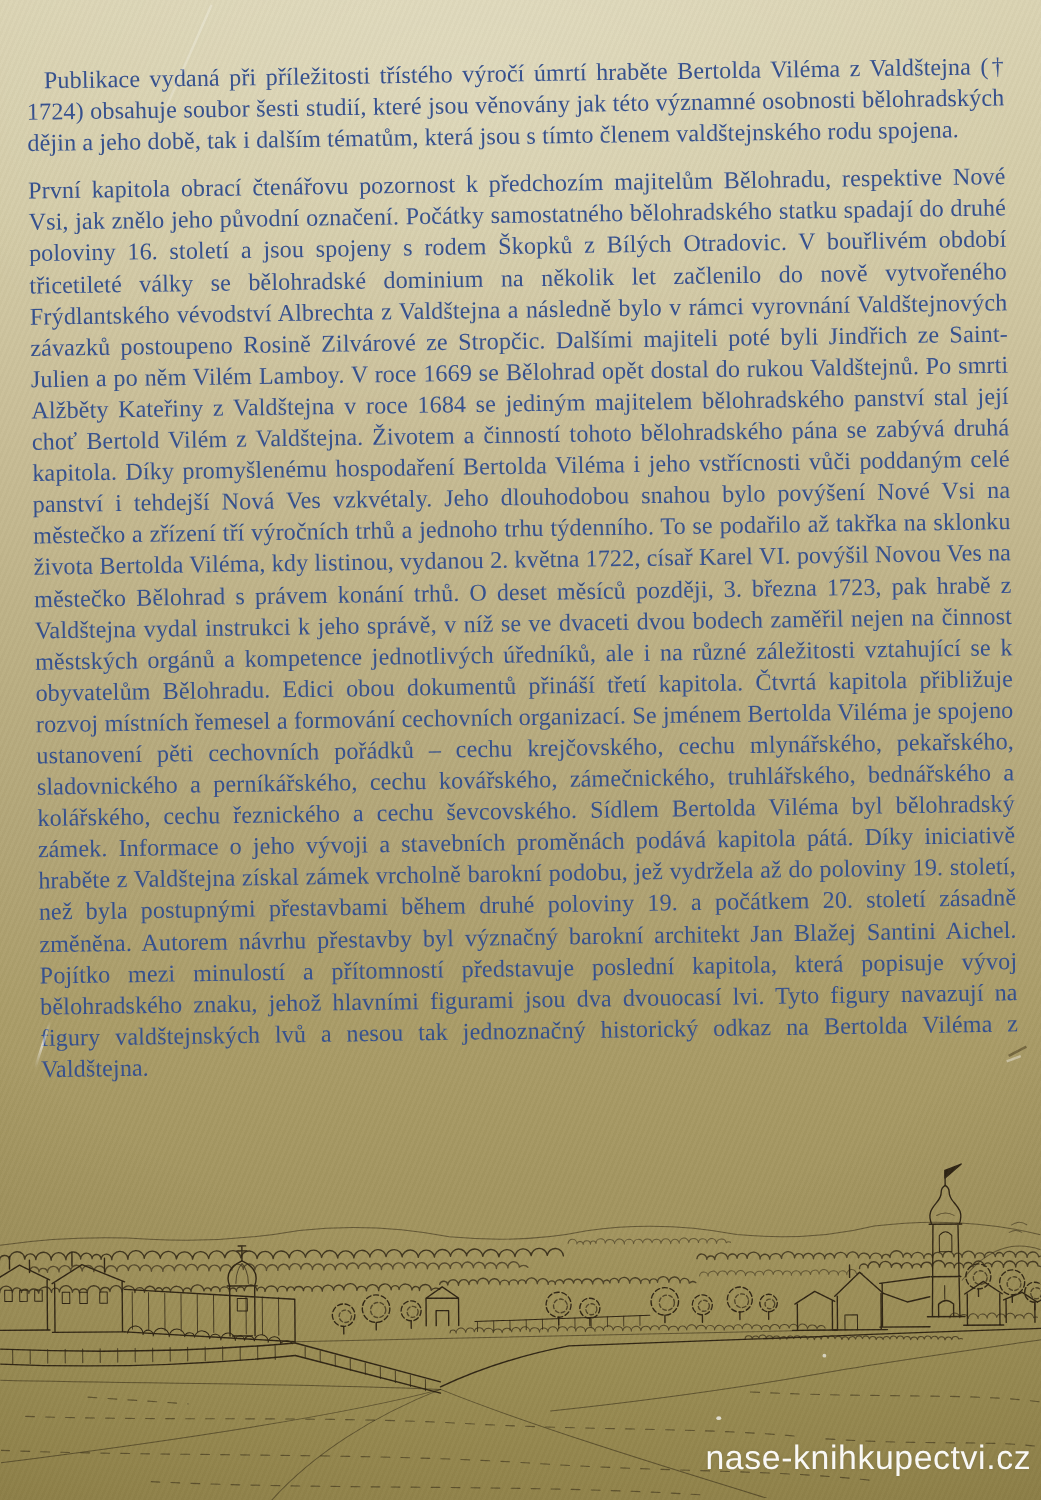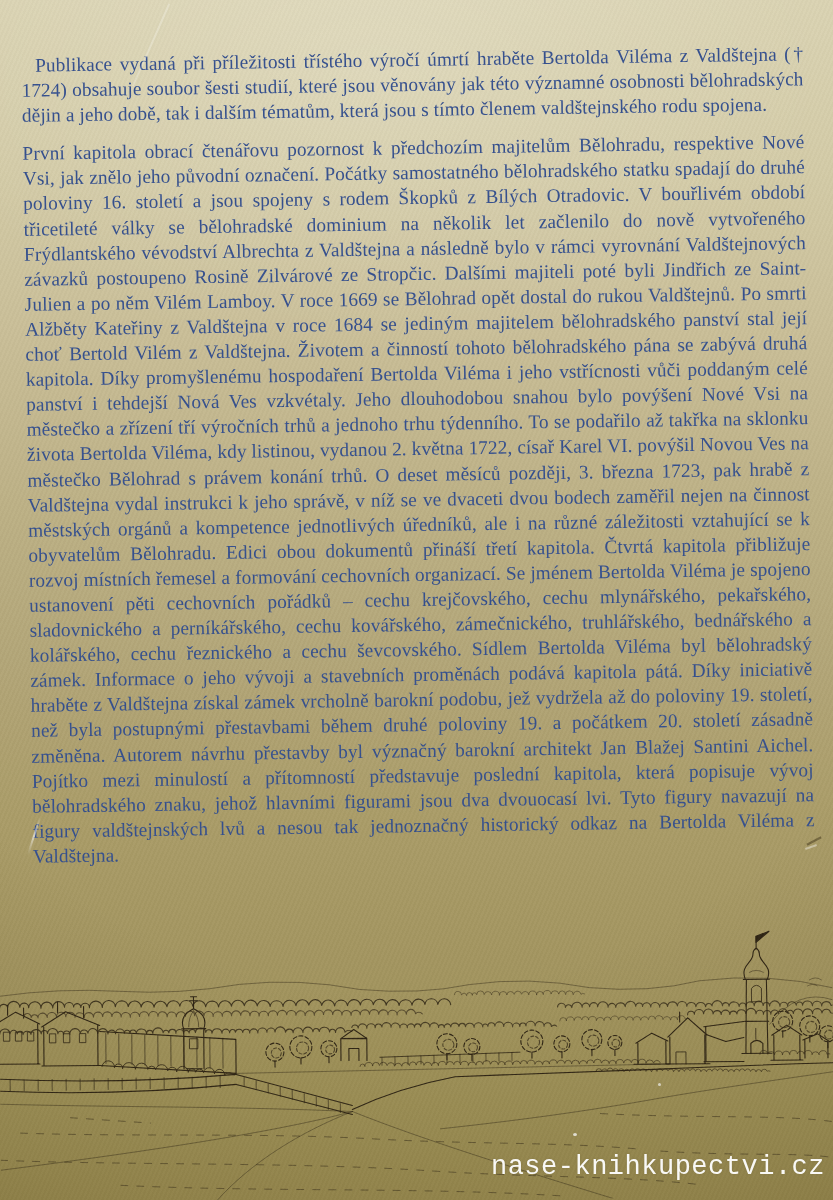--- a/index.html
+++ b/index.html
@@ -25,21 +25,21 @@
   .text-block p{margin:0;}
   .text-block p.p1{text-indent:14px;margin-bottom:13px;}
   #panorama{position:absolute;left:0;top:925px;width:833px;height:275px;
     transform:rotate(-0.45deg);transform-origin:50% 50%;}
   .ink{fill:none;stroke:#2e2414;stroke-width:1.1;stroke-linecap:round;stroke-linejoin:round;}
   .thin{stroke-width:0.8;}
   .faint{stroke-width:0.8;opacity:0.55;}
   .dash{stroke-dasharray:7 9;opacity:0.55;stroke-width:0.9;}
   .watermark{
     position:absolute;right:8px;bottom:18px;
-    font-family:Liberation Mono, monospace;font-size:27px;
+    font-family:Liberation Sans, sans-serif;font-size:27px;
     color:rgba(255,255,255,0.95);letter-spacing:0.5px;
     text-shadow:0 0 2px rgba(110,100,60,0.35);
   }
   .scratch{position:absolute;pointer-events:none;}
 </style>
 </head>
 <body>
 
 <div id="stage">
 

